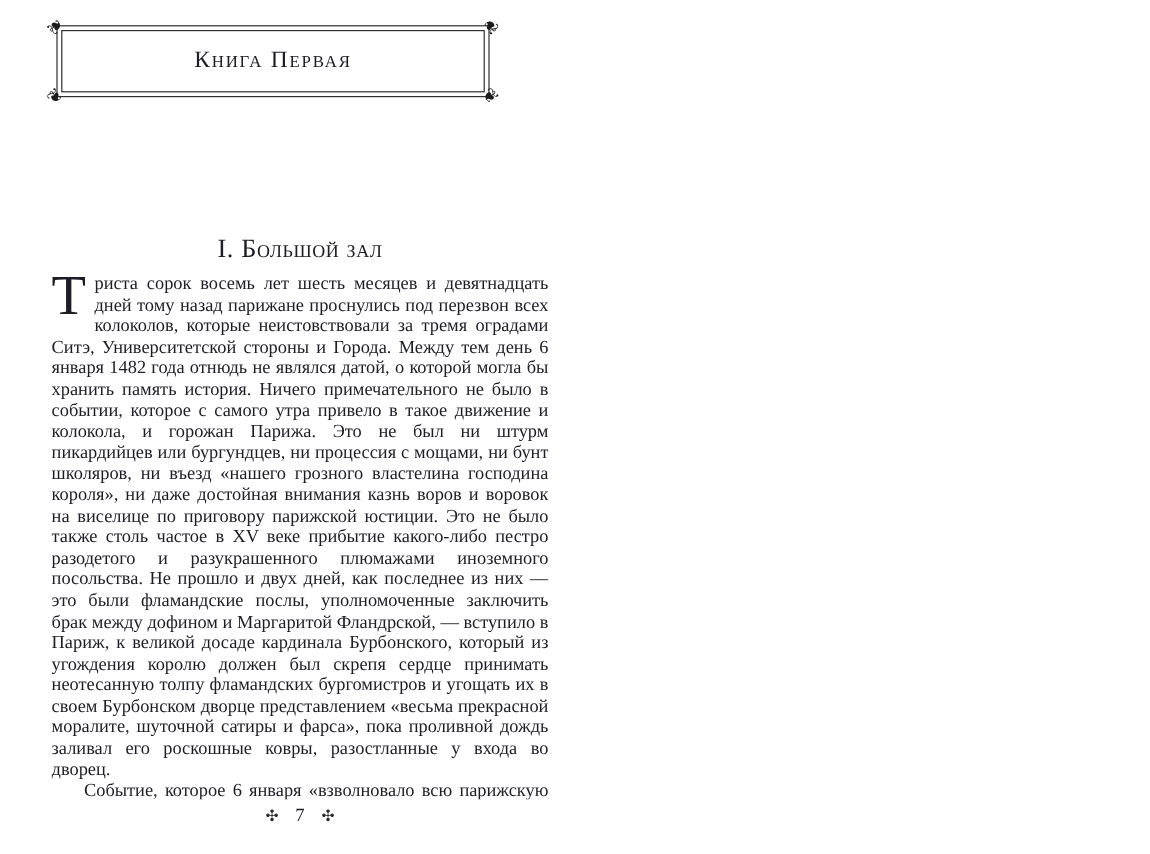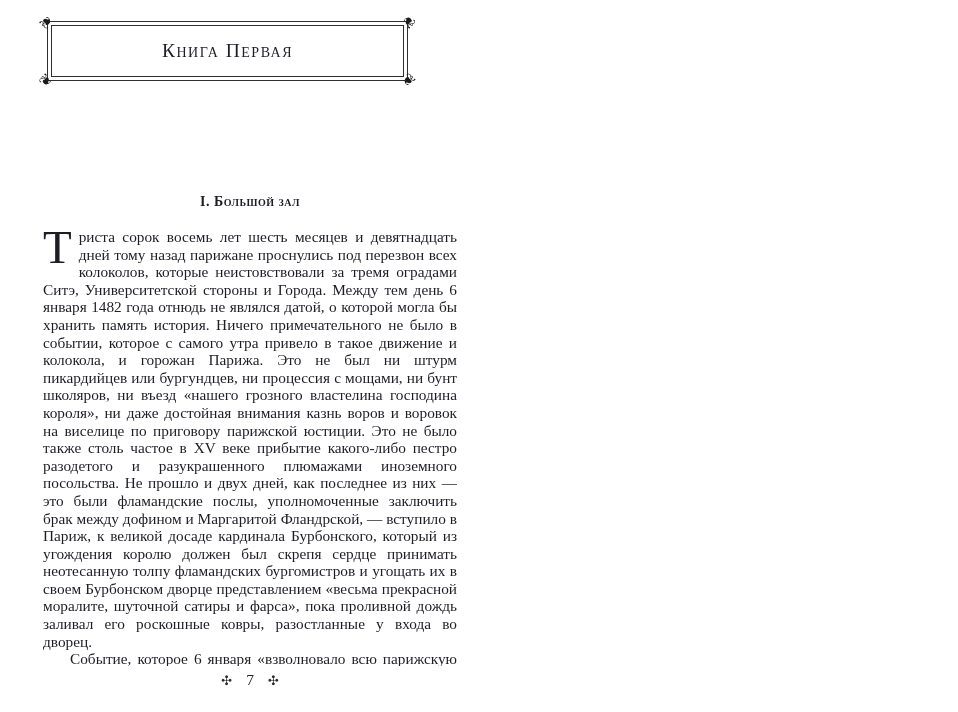--- a/index.html
+++ b/index.html
@@ -44,21 +44,21 @@
   }
   .c-tl { left: -8px;  top: -8px;    transform: rotate(-135deg); }
   .c-tr { right: -8px; top: -8px;    transform: rotate(135deg); }
   .c-bl { left: -8px;  bottom: -8px; transform: rotate(-45deg); }
   .c-br { right: -8px; bottom: -8px; transform: rotate(45deg); }
 
   .chapter-title {
     position: absolute; left: 43px; top: 194px;
     width: 414px; margin: 0;
     text-align: center;
-    font-size: 14px; font-weight: bold;
+    font-size: 22px; font-weight: normal;
     font-variant: small-caps;
     letter-spacing: 0.5px;
   }
 
   .text-col {
     position: absolute;
     font-size: 15.3px; line-height: 17.6px;
     text-align: justify;
     hyphens: auto; -webkit-hyphens: auto;
     overflow: hidden;

